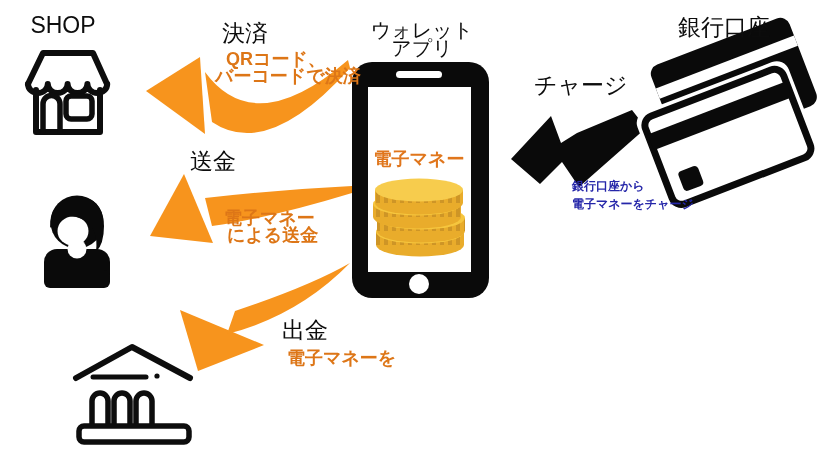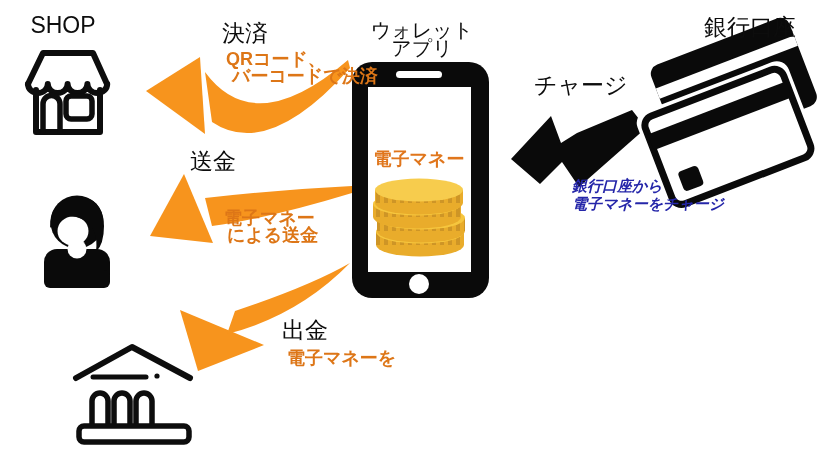--- a/index.html
+++ b/index.html
@@ -6,21 +6,21 @@
   .canvas{
     position:relative;width:812px;height:467px;background:#ffffff;overflow:hidden;
     font-family:"Liberation Sans","DejaVu Sans",sans-serif;
     padding-left:48px;
   }
   .art{position:absolute;left:0;top:0;width:840px;height:467px;}
   .lbl{position:absolute;color:#0d0d0d;font-weight:500;white-space:nowrap;}
   .lbl.big{font-size:23px;}
   .lbl.mid{font-size:20px;line-height:19px;text-align:center;}
   .note{position:absolute;font-size:18px;line-height:17px;font-weight:700;color:#dd7617;white-space:nowrap;}
-  .note.blue{color:#2526a9;font-size:15px;line-height:18px;font-style:italic;}
+  .note.blue{color:#2526a9;font-size:12px;line-height:18px;}
   .screen-label{position:absolute;left:367px;top:147px;width:104px;text-align:center;
     font-size:18px;font-weight:700;color:#e0761c;white-space:nowrap;}
 </style>
 </head>
 <body>
 
 <div class="canvas">
 
   <svg class="art" viewBox="0 0 840 467">
     <defs>
@@ -112,29 +112,29 @@
       <rect x="375" y="190" width="88" height="13" fill="#E9AC2B"></rect>
       <rect x="375" y="190" width="88" height="13" fill="url(#ridges)"></rect>
       <ellipse cx="419" cy="190" rx="44" ry="11.5" fill="#F7CC4D"></ellipse>
     </g>
   </svg>
 
   <div class="lbl big" style="left:28px;top:12px;width:70px;text-align:center;">SHOP</div>
 
   <div class="lbl big" style="left:222px;top:18px;">決済</div>
   <div class="note" style="left:226px;top:51px;">QRコード、</div>
-  <div class="note" style="left:232px;top:68px;">バーコードで決済</div>
+  <div class="note" style="left:215px;top:68px;">バーコードで決済</div>
 
   <div class="lbl mid" style="left:370px;top:21px;width:104px;">ウォレット</div>
   <div class="lbl mid" style="left:370px;top:40px;width:104px;font-family:Liberation Mono, monospace;">アプリ</div>
 
   <div class="screen-label">電子マネー</div>
 
   <div class="lbl big" style="left:534px;top:70px;">チャージ</div>
-  <div class="lbl big" style="left:704px;top:12px;font-family:Liberation Mono, monospace;">銀行口座</div>
+  <div class="lbl big" style="left:678px;top:12px;font-family:Liberation Mono, monospace;">銀行口座</div>
   <div class="note blue" style="left:572px;top:177px;">銀行口座から</div>
   <div class="note blue" style="left:572px;top:195px;">電子マネーをチャージ</div>
 
   <div class="lbl big" style="left:190px;top:146px;">送金</div>
   <div class="note" style="left:224px;top:210px;">電子マネー</div>
   <div class="note" style="left:227px;top:227px;">による送金</div>
 
 
   <div class="lbl big" style="left:282px;top:315px;">出金</div>
   <div class="note" style="left:287px;top:350px;">電子マネーを</div>

